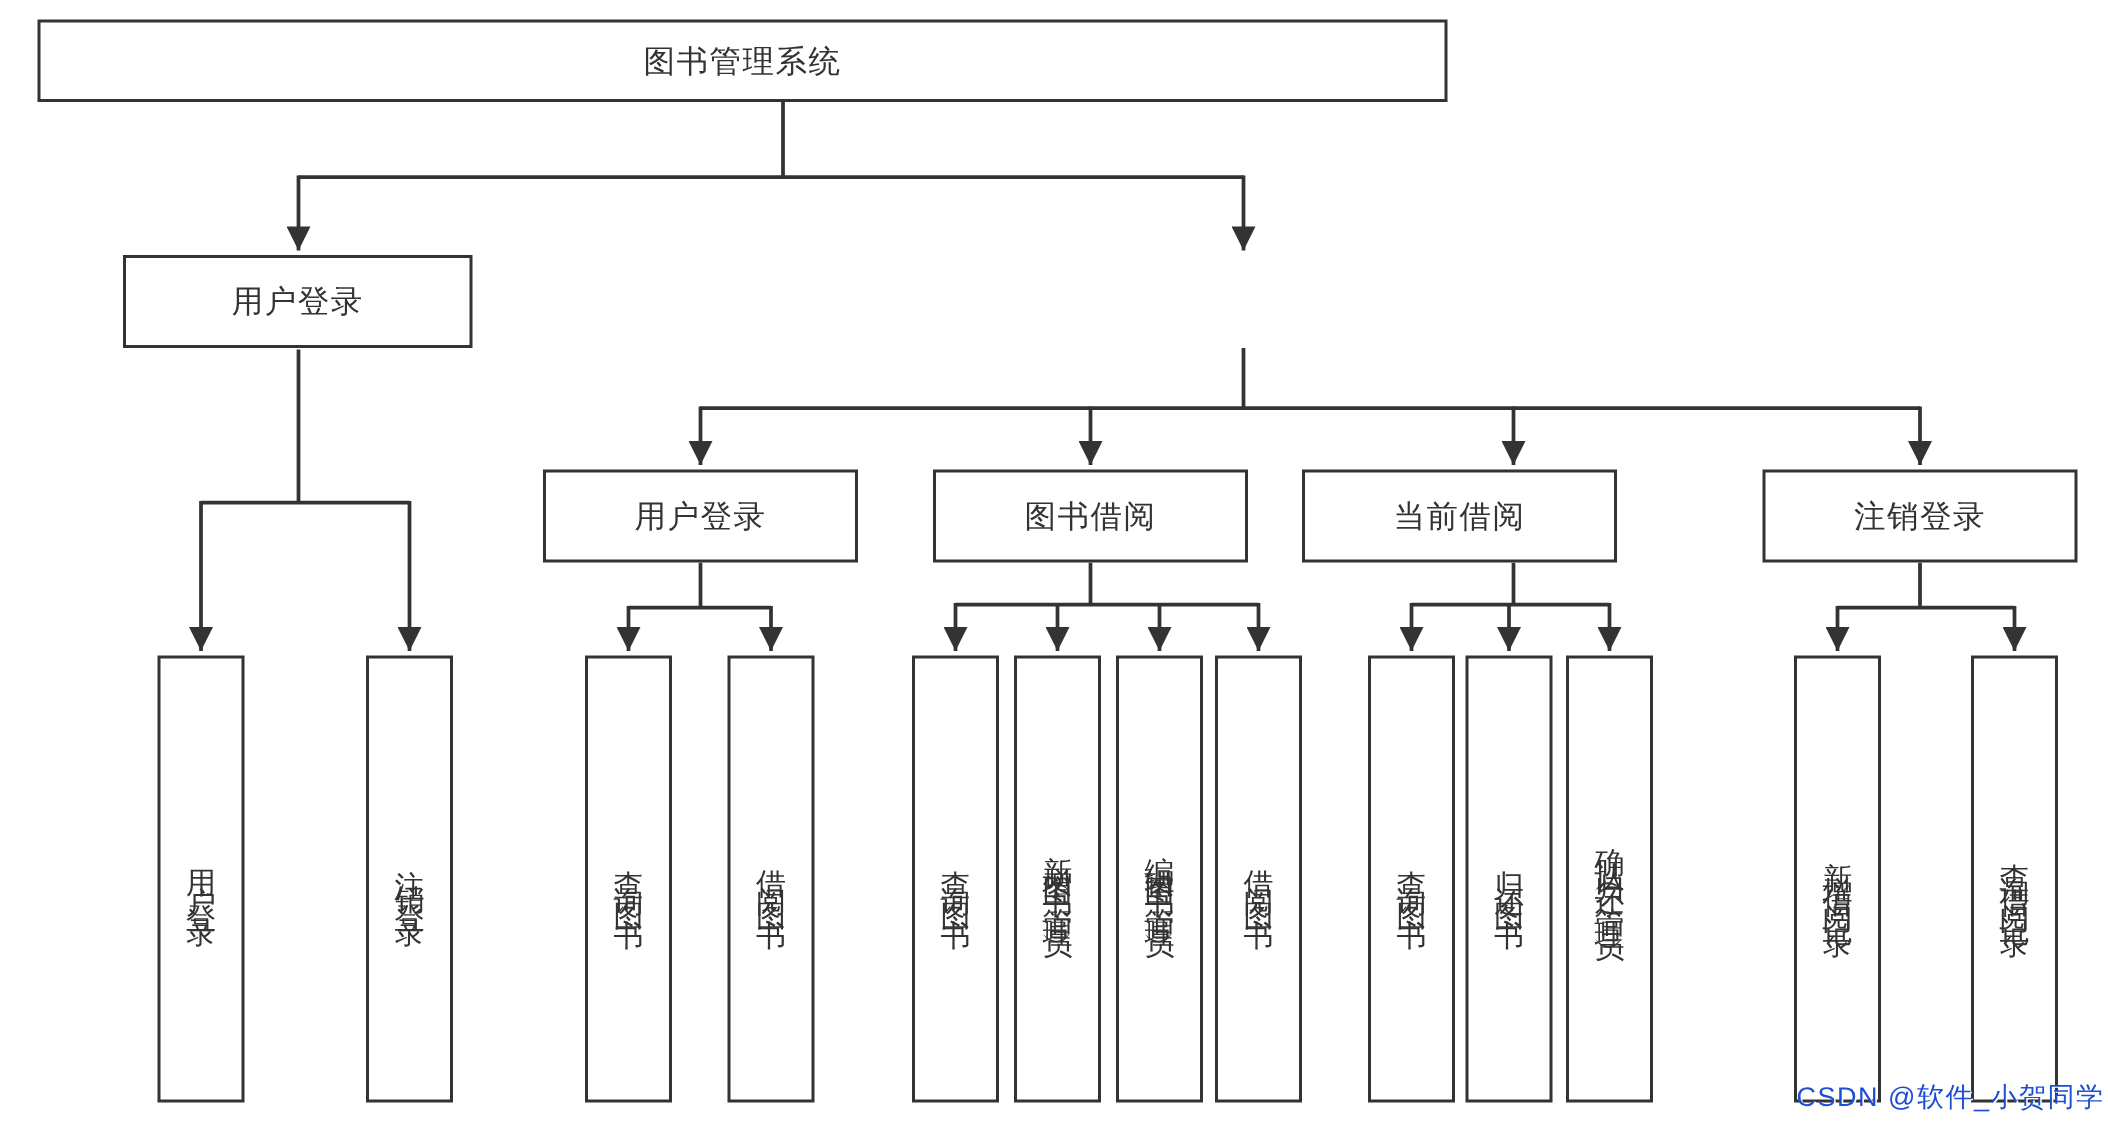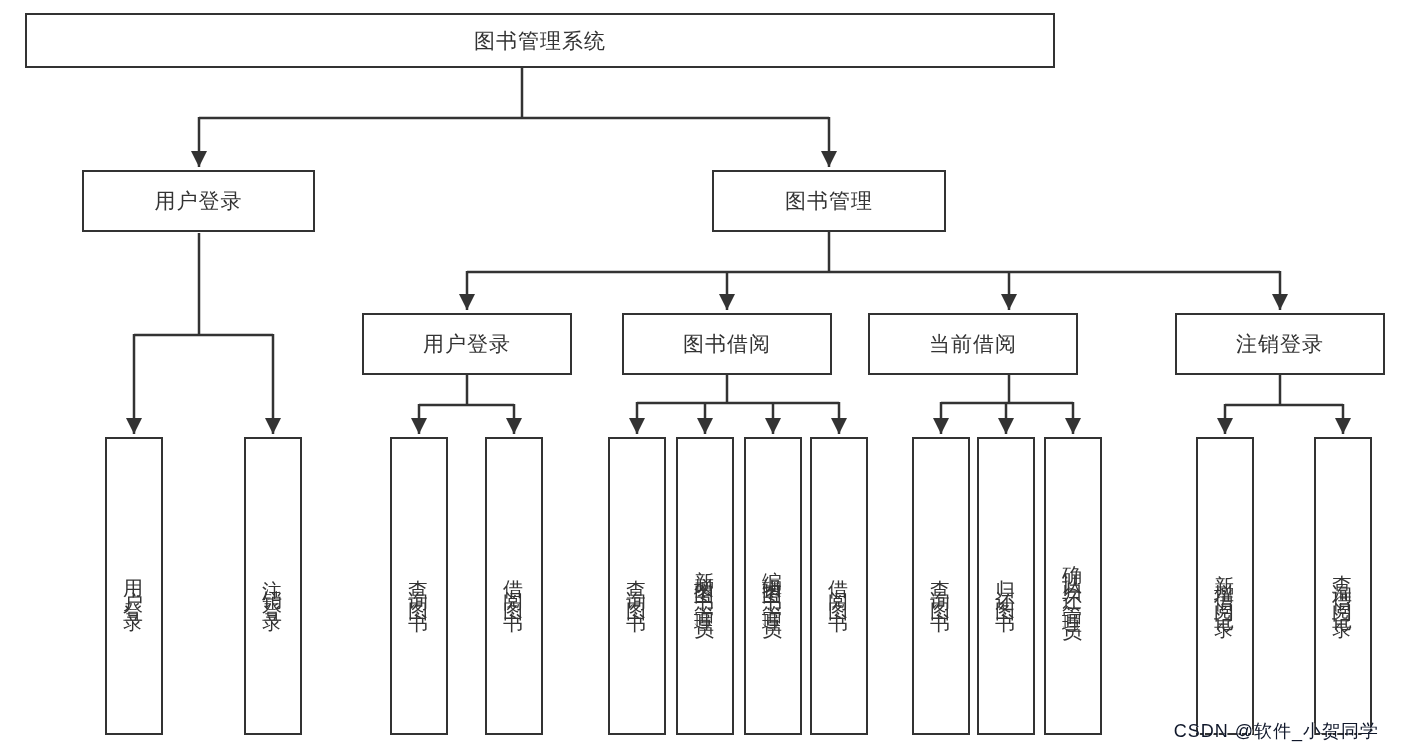--- a/index.html
+++ b/index.html
@@ -9,30 +9,30 @@
   }
   #canvas{position:absolute;left:0;top:0;width:1405px;height:747px;}
   svg.connectors{position:absolute;left:0;top:0;z-index:1;}
   .box{
     position:absolute;z-index:2;box-sizing:border-box;
     border:2.5px solid #333333;background:#ffffff;color:#333333;
     display:flex;align-items:center;justify-content:center;
     font-size:21px;letter-spacing:1px;white-space:nowrap;
   }
   .hbox{height:62px;}
-  .root{left:25px;top:13px;width:1030px;height:55px;}
+  .root{left:25px;top:13px;width:940px;height:55px;}
   .vbox{
     width:58px;top:437px;height:298px;
     writing-mode:vertical-rl;
     font-size:20px;letter-spacing:11px;
     display:flex;align-items:center;justify-content:center;
   }
   .watermark{
-    position:absolute;right:26px;bottom:4px;z-index:3;
-    font-size:18px;color:#0f172a;letter-spacing:1px;
+    position:absolute;right:2px;bottom:4px;z-index:3;
+    font-size:18px;color:#1d4ed8;letter-spacing:1px;
     text-shadow:1px 1px 0 #ffffff;
   }
 </style>
 </head>
 <body>
 
 <div id="canvas">
 
   <svg class="connectors" width="1405" height="747" viewBox="0 0 1405 747">
     <defs>
@@ -80,21 +80,20 @@
       <line x1="1280" y1="375" x2="1280" y2="405"></line>
       <line x1="1225" y1="405" x2="1343" y2="405"></line>
       <line x1="1225" y1="404" x2="1225" y2="434" marker-end="url(#arrow)"></line>
       <line x1="1343" y1="404" x2="1343" y2="434" marker-end="url(#arrow)"></line>
     </g>
   </svg>
 
   <div class="box root">图书管理系统</div>
 
   <div class="box hbox" style="left:82px;top:170px;width:233px;">用户登录</div>
-  <div class="box hbox" style="left:712px;top:170px;width:234px;">图书管理</div>
 
   <div class="box hbox" style="left:362px;top:313px;width:210px;">用户登录</div>
   <div class="box hbox" style="left:622px;top:313px;width:210px;">图书借阅</div>
   <div class="box hbox" style="left:868px;top:313px;width:210px;">当前借阅</div>
   <div class="box hbox" style="left:1175px;top:313px;width:210px;">注销登录</div>
 
   <div class="box vbox" style="left:105px;">用户登录</div>
   <div class="box vbox" style="left:244px;">注销登录</div>
 
   <div class="box vbox" style="left:390px;">查询图书</div>

